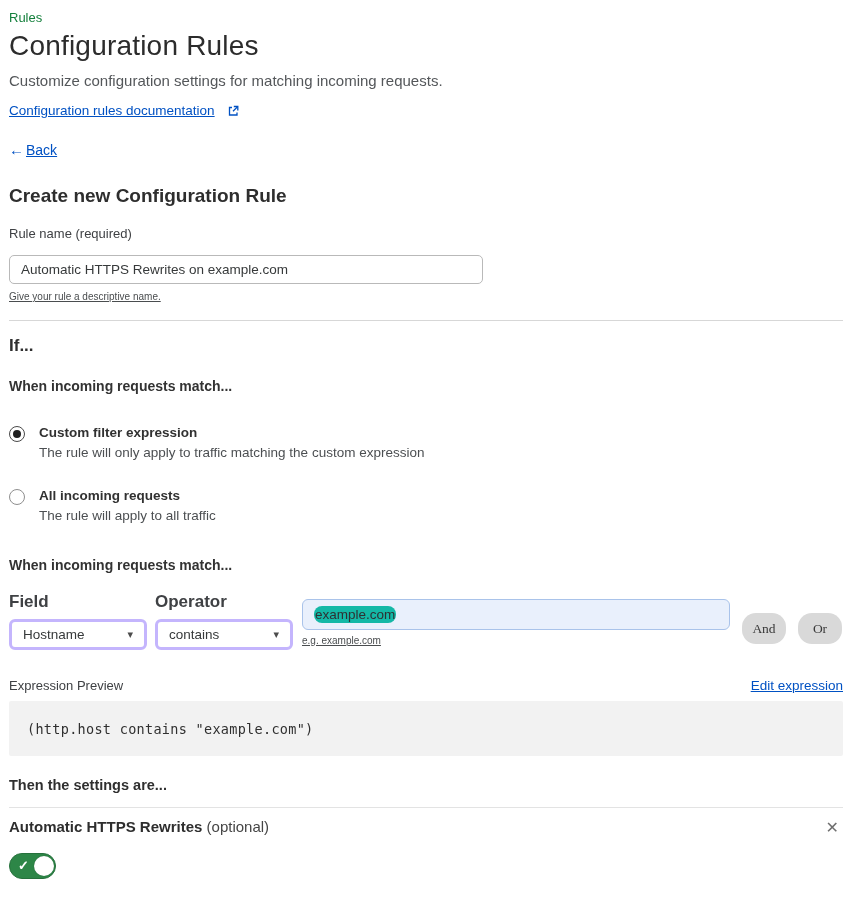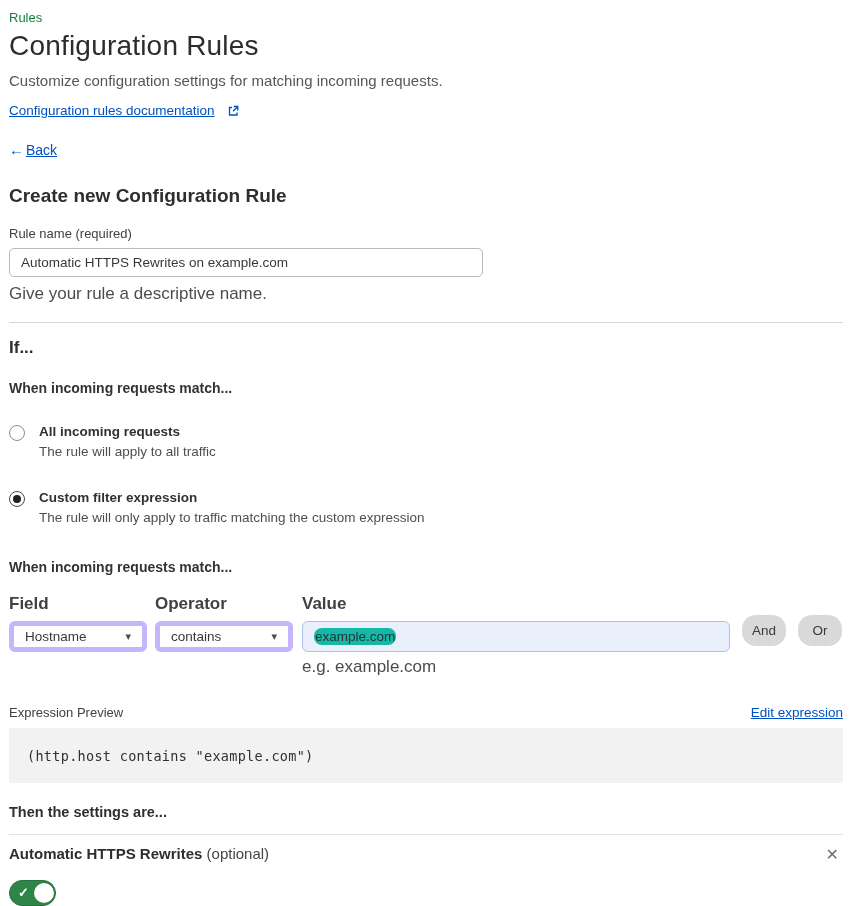--- a/index.html
+++ b/index.html
@@ -20,27 +20,27 @@
   .doc-link-row { margin-top: 14px; font-size: 13.5px; display: flex; align-items: center; gap: 12px; }
   .ext-icon svg { display: block; }
 
   .back-row { margin-top: 23px; font-size: 14px; display: flex; align-items: center; gap: 2px; }
   .back-arrow { color: #0051c3; text-decoration: none; font-size: 15px; }
 
   .h2 { font-size: 19px; font-weight: 700; color: #2e2e2e; margin-top: 27px; }
 
   .field-label { font-size: 13px; color: #3f4144; margin-top: 19px; }
   .text-input {
-    margin-top: 7px; width: 474px; height: 29px;
+    margin-top: 14px; width: 474px; height: 29px;
     border: 1px solid #b9b9b9; border-radius: 5px;
     font-size: 13.5px; color: #36393a; padding: 0 11px;
     font-family: "Liberation Sans", sans-serif;
     background: #fff; outline: none; display: flex; align-items: center;
   }
-  .helper { font-size: 17px; color: #4a4d4f; margin-top: 7px; }
+  .helper { font-size: 10px; color: #4a4d4f; margin-top: 7px; text-decoration: underline; }
 
   .divider { border: none; border-top: 1px solid #d7d7d7; margin-top: 18px; }
   .divider-light { border: none; border-top: 1px solid #e3e3e3; }
 
   .h3 { font-size: 17px; font-weight: 700; color: #2e2e2e; margin-top: 15px; }
   .h4 { font-size: 14px; font-weight: 700; color: #333; }
 
   .radio-option { display: flex; gap: 14px; }
   .radio-circle {
     width: 16px; height: 16px; border-radius: 50%;
@@ -51,36 +51,36 @@
   .radio-circle.checked::after {
     content: ""; position: absolute; left: 3px; top: 3px;
     width: 8px; height: 8px; border-radius: 50%; background: #1f1f1f;
   }
   .radio-texts .radio-label { font-size: 13.5px; font-weight: 700; color: #313131; }
   .radio-texts .radio-desc { font-size: 13.5px; color: #4c4f52; margin-top: 5px; }
 
   .builder { display: flex; margin-top: 19px; }
   .col-label { font-size: 17px; color: #3f4144; font-weight: bold; }
   .select {
-    margin-top: 7px; height: 31px; border: 5px solid #c4b5fd; border-radius: 6px;
+    margin-top: 7px; height: 31px; border: 3px solid #c4b5fd; border-radius: 6px;
     background: #fff; display: flex; align-items: center; justify-content: space-between;
     padding: 0 11px; font-size: 13.5px; color: #36393a; cursor: pointer;
   }
   .caret { font-size: 11px; color: #4c4c4c; }
   .value-input {
     margin-top: 7px; height: 31px; width: 428px;
     border: 1px solid #a9c3ea; border-radius: 6px;
     background: #e9f0fc; display: flex; align-items: center;
     padding: 0 11px; font-size: 13.5px; color: #2e3133;
   }
   .value-input .selection { background: #14b8a6; padding: 1px 1px; border-radius: 8px; }
   .mini-btn {
     height: 31px; width: 44px; border: none; border-radius: 14px;
     background: #d9d9d9; color: #393939; font-size: 13.5px;
-    font-family: Liberation Sans, sans-serif; cursor: pointer;
+    font-family: Liberation Serif, serif; cursor: pointer;
   }
 
   .preview-row { display: flex; justify-content: space-between; align-items: flex-end; margin-top: 28px; }
   .preview-label { font-size: 13px; color: #3f4144; }
   .edit-link { font-size: 13.5px; }
   .code-box {
     margin-top: 8px; height: 55px; background: #f2f2f2; border-radius: 2px;
     display: flex; align-items: center; padding-left: 18px;
   }
   .code-box code {
@@ -143,33 +143,33 @@
 
   <div class="field-label">Rule name (required)</div>
   <div class="text-input">Automatic HTTPS Rewrites on example.com</div>
   <div class="helper">Give your rule a descriptive name.</div>
 
   <hr class="divider">
 
   <h3 class="h3">If...</h3>
   <div class="h4" style="margin-top:22px;">When incoming requests match...</div>
 
+  <div class="radio-option" style="margin-top:31px;">
+    <span class="radio-circle checked"></span>
+    <span class="radio-texts">
+      <div class="radio-label">Custom filter expression</div>
+      <div class="radio-desc">The rule will only apply to traffic matching the custom expression</div>
+    </span>
+  </div>
+
   <div class="radio-option" style="margin-top:28px;">
     <span class="radio-circle"></span>
     <span class="radio-texts">
       <div class="radio-label">All incoming requests</div>
       <div class="radio-desc">The rule will apply to all traffic</div>
-    </span>
-  </div>
-
-  <div class="radio-option" style="margin-top:31px;">
-    <span class="radio-circle checked"></span>
-    <span class="radio-texts">
-      <div class="radio-label">Custom filter expression</div>
-      <div class="radio-desc">The rule will only apply to traffic matching the custom expression</div>
     </span>
   </div>
 
   <div class="h4" style="margin-top:34px;">When incoming requests match...</div>
 
   <div class="builder">
     <div style="width:138px;">
       <div class="col-label">Field</div>
       <div class="select">
         <span>Hostname</span>
@@ -177,21 +177,20 @@
       </div>
     </div>
     <div style="width:138px; margin-left:8px;">
       <div class="col-label">Operator</div>
       <div class="select">
         <span>contains</span>
         <span class="caret">▾</span>
       </div>
     </div>
     <div style="margin-left:9px;">
-      <div class="col-label">Value</div>
       <div class="value-input">
         <span class="selection">example.com</span>
       </div>
       <div class="helper" style="margin-top:5px;">e.g. example.com</div>
     </div>
     <button class="mini-btn" style="margin-left:12px; margin-top:21px;">And</button>
     <button class="mini-btn" style="margin-left:12px; margin-top:21px;">Or</button>
   </div>
 
   <div class="preview-row">

